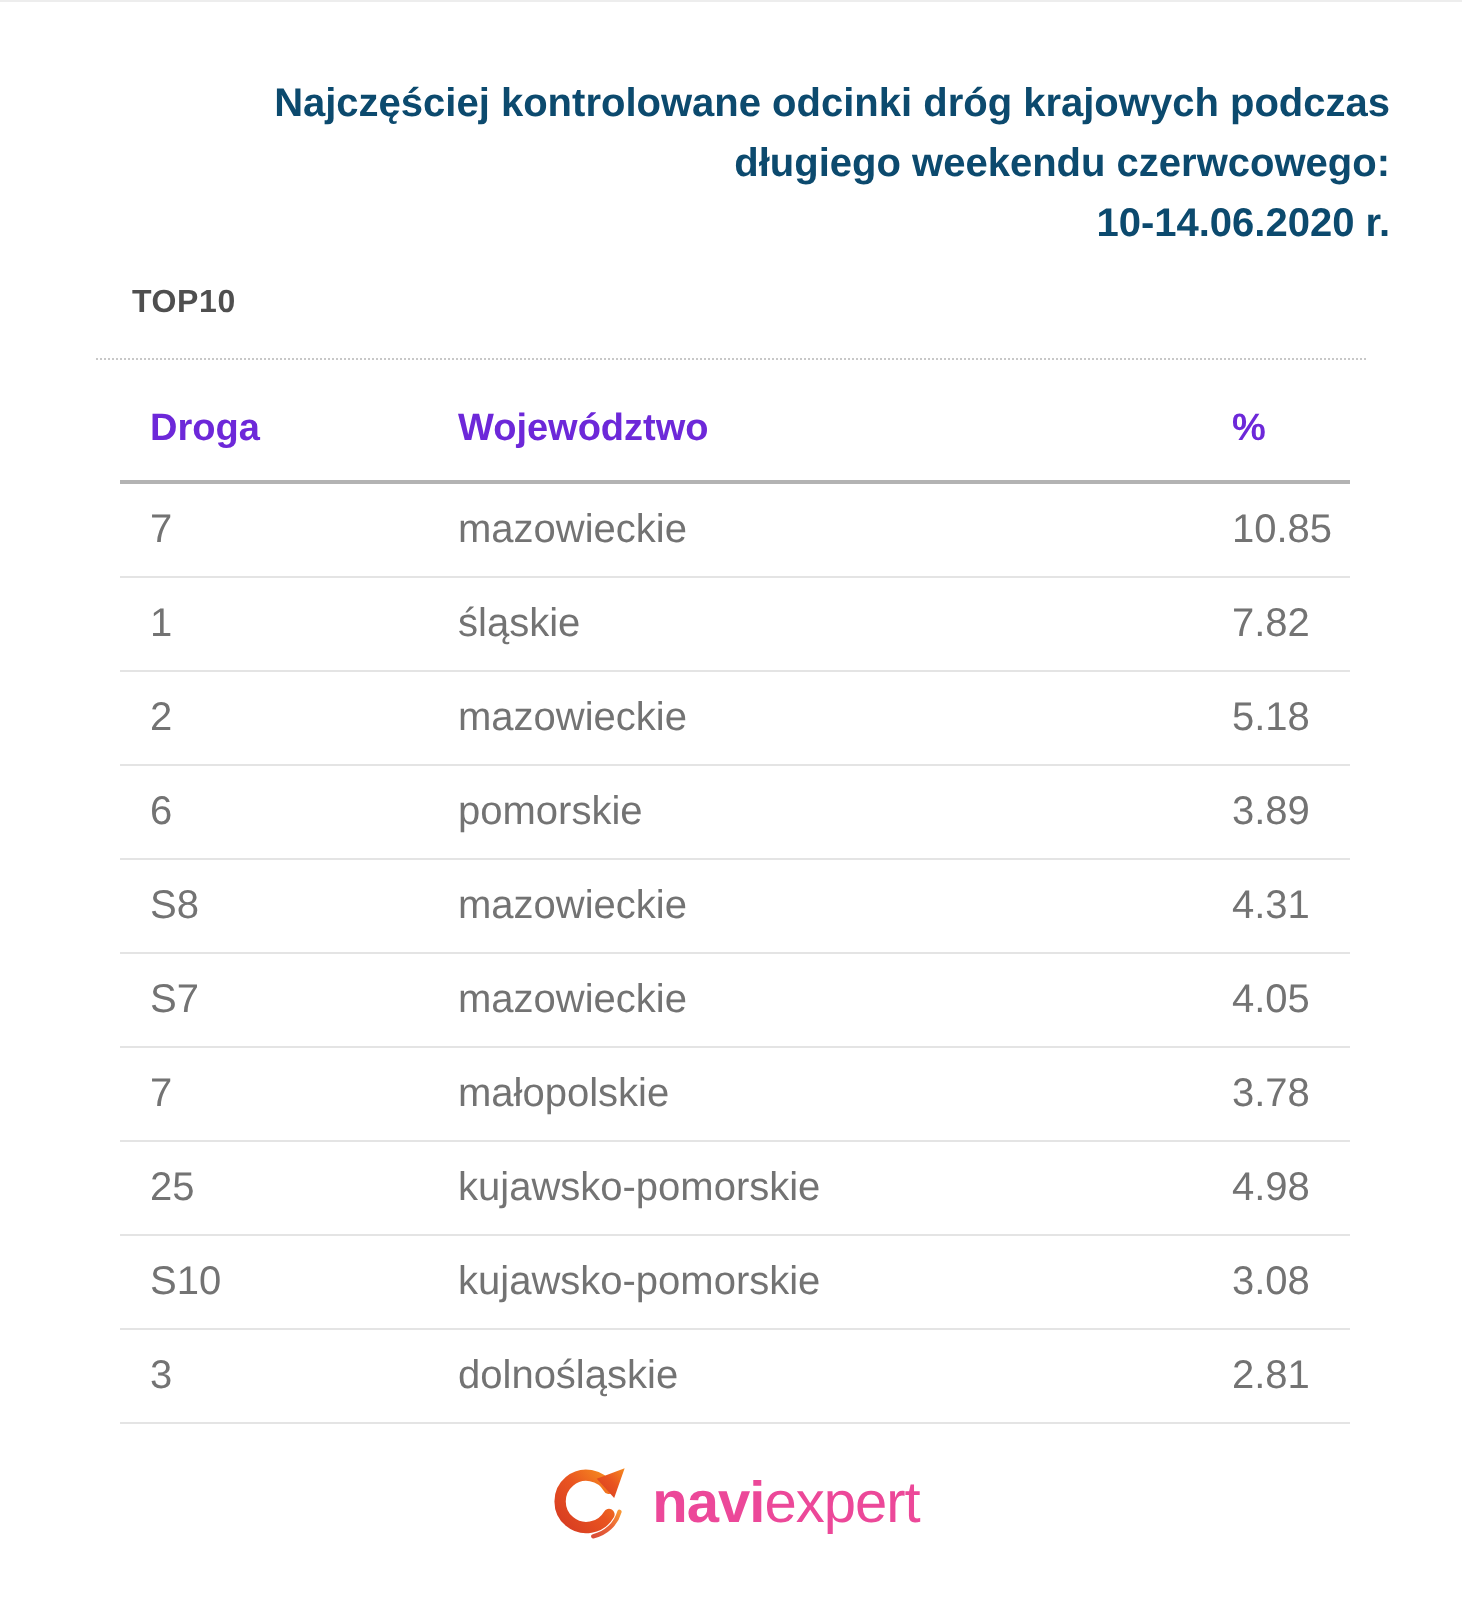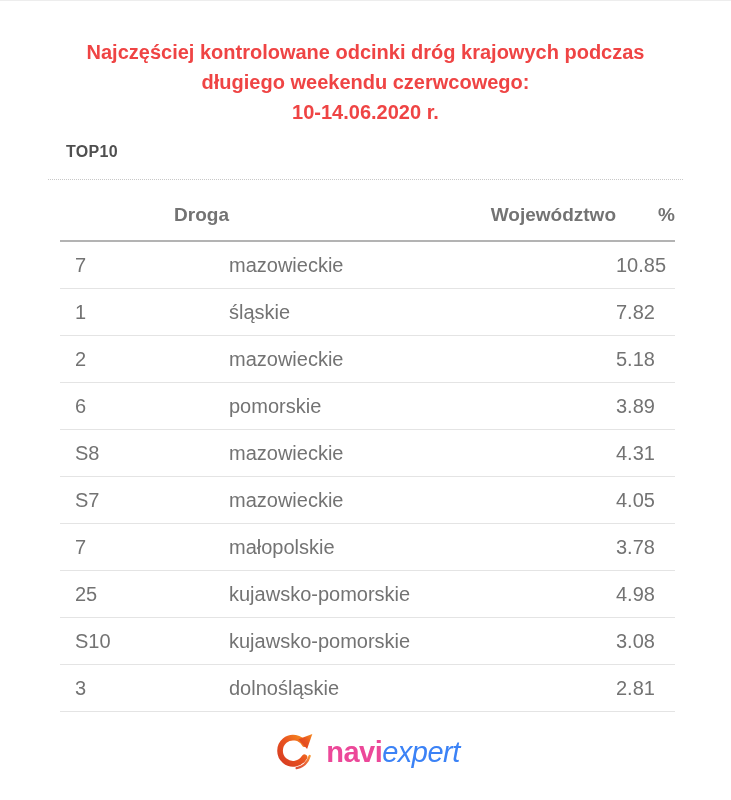--- a/index.html
+++ b/index.html
@@ -8,25 +8,25 @@
     width:731px; height:800px;
     margin:0 auto;
     background:#fff;
     border-top:1px solid #ededed;
     box-sizing:border-box;
     font-family:"Liberation Sans", sans-serif;
     overflow:hidden;
   }
   .title {
     margin:36px 36px 0 36px;
-    text-align:center;
+    text-align:right;
     font-size:20px;
     line-height:30px;
     font-weight:700;
-    color:#ef4444;
+    color:#0c4a6e;
   }
   .top10 {
     margin:15px 0 0 66px;
     font-size:16px;
     line-height:20px;
     font-weight:700;
     color:#4f4f4f;
     letter-spacing:0.3px;
   }
   .divider {
@@ -38,24 +38,24 @@
   .table-wrap { margin:0 0 0 60px; }
   table.top10-table {
     width:615px;
     border-collapse:collapse;
     table-layout:fixed;
   }
   .top10-table col.c1 { width:169px; }
   .top10-table col.c2 { width:387px; }
   .top10-table col.c3 { width:59px; }
   .top10-table th {
-    text-align:right;
+    text-align:left;
     font-size:19px;
     font-weight:700;
-    color:#737373;
+    color:#6d28d9;
     height:61px;
     box-sizing:border-box;
     vertical-align:bottom;
     padding:0 0 14px 0;
     border-bottom:2px solid #b3b3b3;
   }
   .top10-table td {
     font-size:20px;
     font-weight:400;
     color:#737373;
@@ -78,21 +78,21 @@
     height:50px;
   }
   .logo-icon { width:46px; height:48px; display:block; }
   .logo-text {
     font-size:29px;
     letter-spacing:-0.5px;
     line-height:48px;
     white-space:nowrap;
   }
   .logo-text .bold   { font-weight:700; color:#ec4899; }
-  .logo-text .light  { font-weight:400; color:#3b82f6;font-style:italic; }
+  .logo-text .light  { font-weight:400; color:#ec4899; }
 </style>
 </head>
 <body>
 
 <div class="page">
 
   <h1 class="title"><span>Najczęściej kontrolowane odcinki dróg krajowych podczas</span><br><span>długiego weekendu czerwcowego:</span><br><span>10-14.06.2020 r.</span></h1>
 
   <div class="top10">TOP10</div>
 

